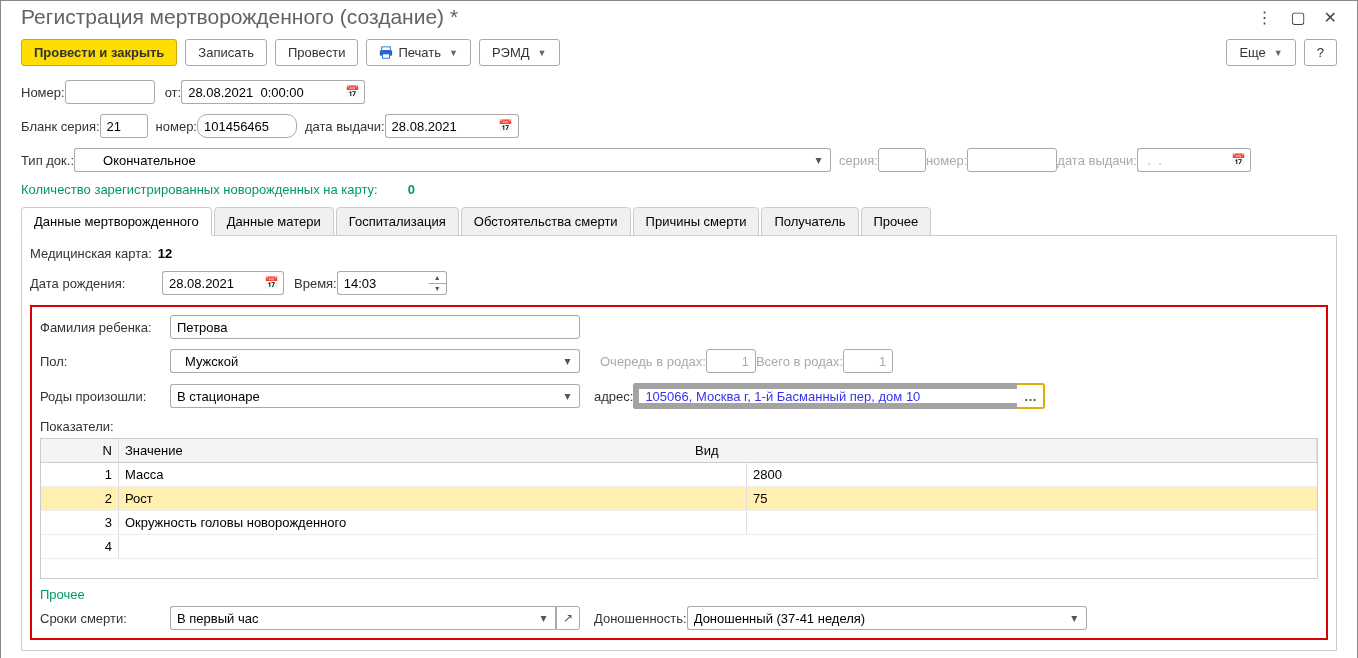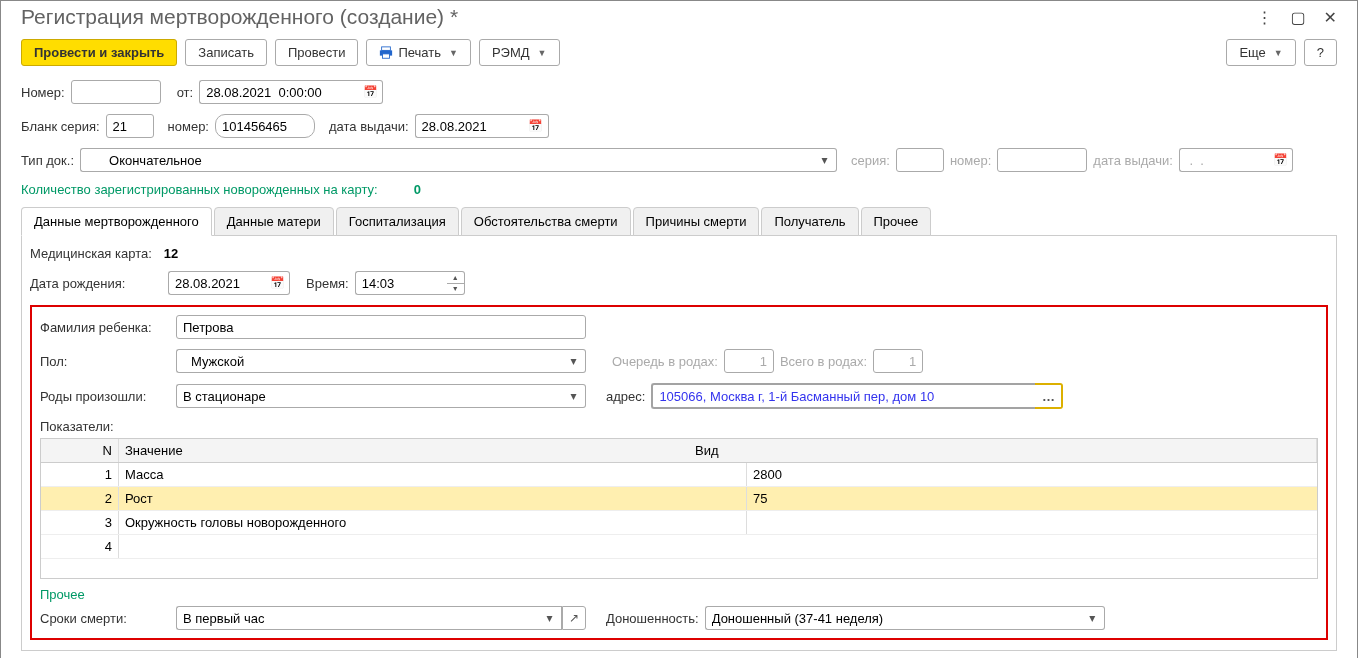--- a/index.html
+++ b/index.html
@@ -6,21 +6,21 @@
 body { background: #fff; padding: 4px 20px 20px 20px; border: 1px solid #888; }
 .titlebar { display: flex; align-items: center; justify-content: space-between; margin-bottom: 10px; }
 .title { font-size: 21px; color: #636363; font-weight: normal; }
 .title-icons { display: flex; gap: 18px; align-items: center; color: #444; }
 .title-icons span { cursor: pointer; font-size: 16px; }
 .toolbar { display: flex; align-items: center; gap: 8px; margin-bottom: 14px; }
 .btn { border: 1px solid #aaa; background: #fff; border-radius: 3px; padding: 5px 12px; cursor: pointer; color: #333; display: inline-flex; align-items: center; gap: 5px; }
 .btn-primary { background: #ffdd00; border-color: #ccaa00; font-weight: bold; color: #333; }
 .btn .dd { font-size: 9px; color: #666; margin-left: 3px; }
 .spacer { flex: 1; }
-.row { display: flex; align-items: center; gap: 6px; margin-bottom: 10px; }
+.row { display: flex; align-items: center; margin-bottom: 10px; }
 .label { color: #333; white-space: nowrap; }
 .disabled-label { color: #aaa; }
 .input { border: 1px solid #aaa; border-radius: 3px; padding: 3px 6px; height: 24px; background: #fff; }
 .input-group { display: flex; align-items: stretch; }
 .input-group .input { border-right: none; border-top-right-radius: 0; border-bottom-right-radius: 0; }
 .input-group .ig-btn { border: 1px solid #aaa; border-left: none; background: #fff; width: 24px; height: 24px; display: flex; align-items: center; justify-content: center; cursor: pointer; font-size: 12px; color: #555;}
 .input-group .ig-btn:last-child { border-top-right-radius: 3px; border-bottom-right-radius: 3px; }
 .spinner { display: flex; flex-direction: column; border: 1px solid #aaa; border-left: none; background: #fff; width: 18px; height: 24px; border-top-right-radius: 3px; border-bottom-right-radius: 3px; }
 .spinner div { flex: 1; font-size: 7px; display: flex; align-items: center; justify-content: center; cursor: pointer; color: #555; }
 .spinner div:first-child { border-bottom: 1px solid #aaa; }
@@ -33,21 +33,21 @@
 .table { border: 1px solid #ccc; border-bottom: none; width: 100%; }
 .thead, .trow { display: flex; }
 .thead { background: #f4f4f4; border-bottom: 1px solid #ccc; }
 .th, .td { padding: 4px 6px; }
 .col-n { width: 78px; text-align: right; border-right: 1px solid #ddd; }
 .col-vid { flex: 1; border-right: 1px solid #ddd; }
 .col-val { width: 570px; }
 .trow { border-bottom: 1px solid #eee; }
 .trow.sel { background: #ffefb0; }
 .table-empty { height: 20px; border-bottom: 1px solid #ccc; }
-.input.addr { background: #fff; border: 2px solid #a3a3a3; color: #3333ee; }
+.input.addr { background: #fff; border: 6px solid #a3a3a3; color: #3333ee; }
 .input.addr::selection { background: #3355dd; color: #fff; }
 .addr-wrap { display:flex; align-items:stretch; }
 .addr-wrap .input { border-right:none; border-top-right-radius:0; border-bottom-right-radius:0; height:26px; }
 .addr-wrap .dots { border: 2px solid #dcb000; border-left:none; background:#fff; width:28px; display:flex; align-items:center; justify-content:center; cursor:pointer; font-weight:bold; color:#555; border-top-right-radius:3px; border-bottom-right-radius:3px; height:26px;}
 .small-input { width: 50px; text-align: right; color:#aaa; }
 .printer-icon { width: 14px; height: 14px; display: inline-block; }
 </style>
 </head>
 <body>
 

